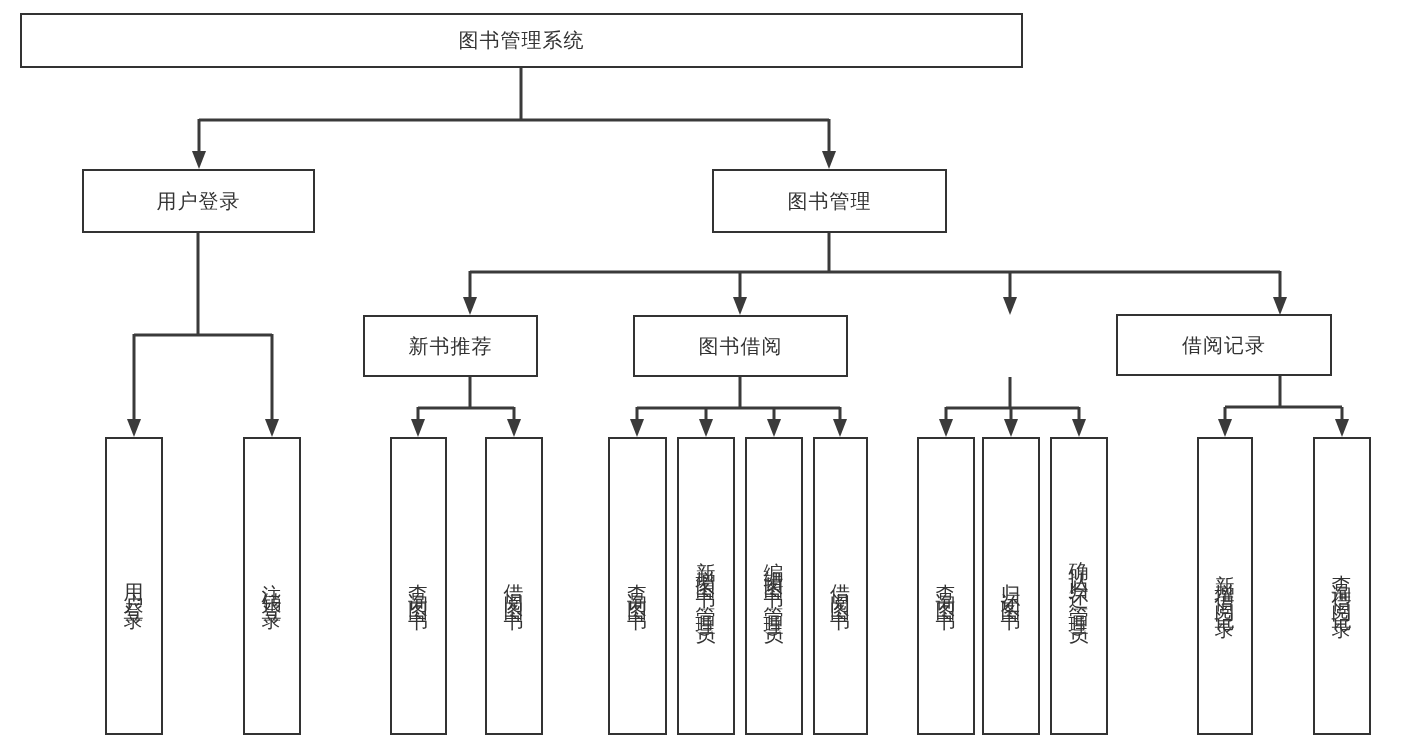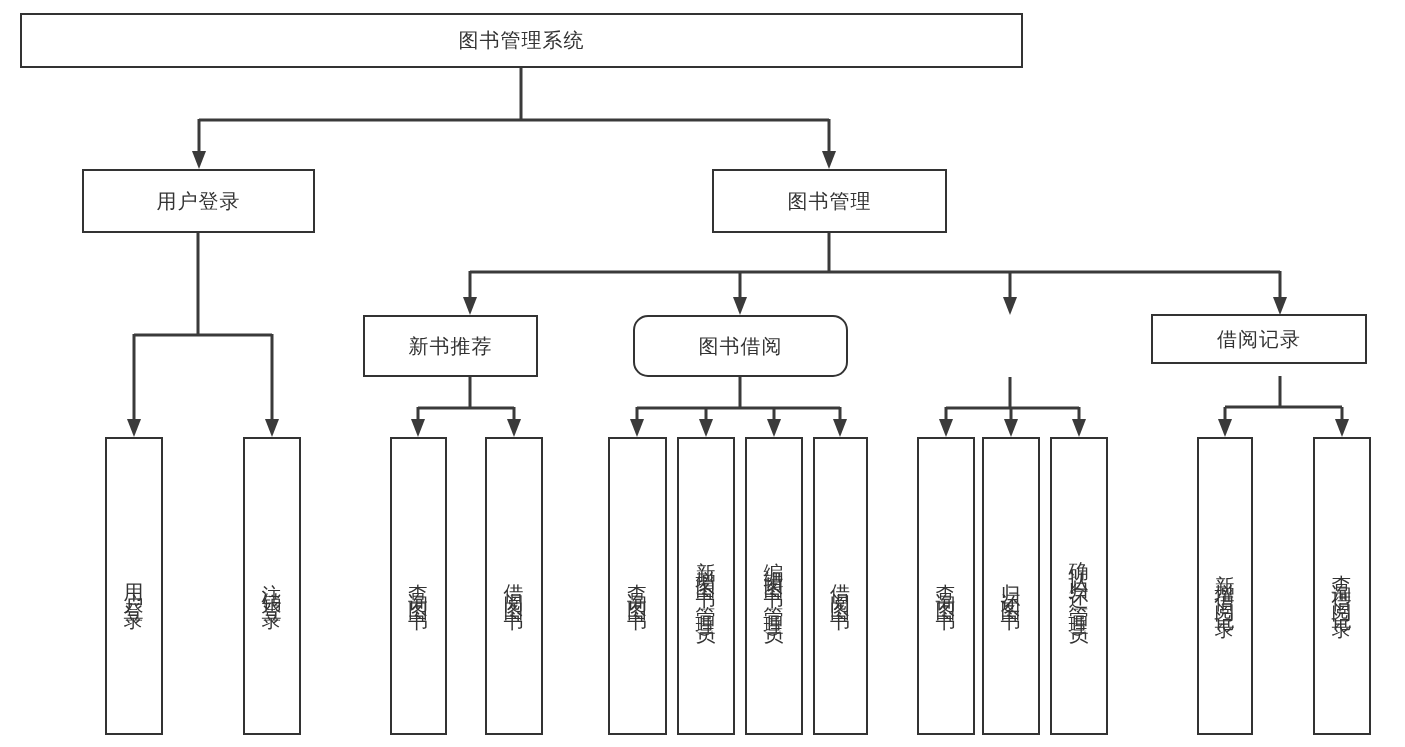--- a/index.html
+++ b/index.html
@@ -54,22 +54,22 @@
       <polygon points="1218,419 1232,419 1225,437" fill="#3a3a3a"></polygon>
       <polygon points="1335,419 1349,419 1342,437" fill="#3a3a3a"></polygon>
     </svg>
 
   <div class="hbox" style="left:20px; top:13px; width:1003px; height:55px;">图书管理系统</div>
 
   <div class="hbox" style="left:82px; top:169px; width:233px; height:64px;">用户登录</div>
   <div class="hbox" style="left:712px; top:169px; width:235px; height:64px;">图书管理</div>
 
   <div class="hbox" style="left:363px; top:315px; width:175px; height:62px;">新书推荐</div>
-  <div class="hbox" style="left:633px; top:315px; width:215px; height:62px;border-radius:15px;">图书借阅</div>
-  <div class="hbox" style="left:1151px; top:314px; width:216px; height:50px;">借阅记录</div>
+  <div class="hbox" style="left:633px; top:315px; width:215px; height:62px;">图书借阅</div>
+  <div class="hbox" style="left:1116px; top:314px; width:216px; height:62px;">借阅记录</div>
 
   <div class="vbox" style="left:105px; width:58px;">用户登录</div>
   <div class="vbox" style="left:243px; width:58px;">注销登录</div>
 
   <div class="vbox" style="left:390px; width:57px;">查询图书</div>
   <div class="vbox" style="left:485px; width:58px;">借阅图书</div>
 
   <div class="vbox" style="left:608px; width:59px;">查询图书</div>
   <div class="vbox" style="left:677px; width:58px;">新增图书（管理员）</div>
   <div class="vbox" style="left:745px; width:58px;">编辑图书（管理员）</div>

